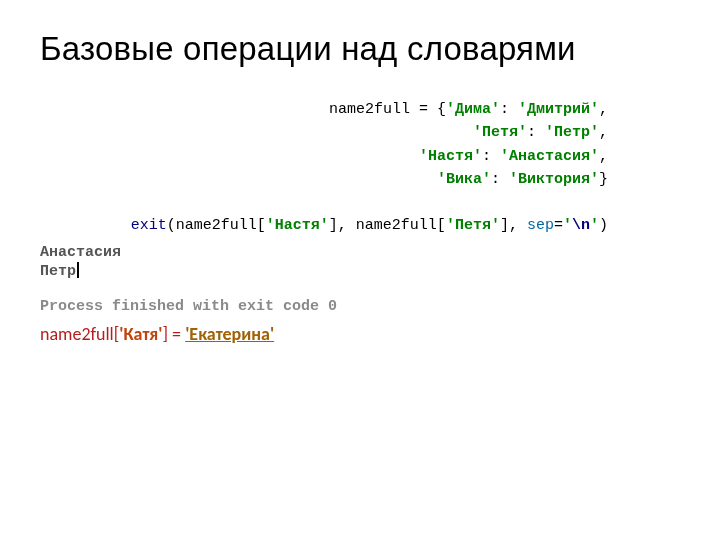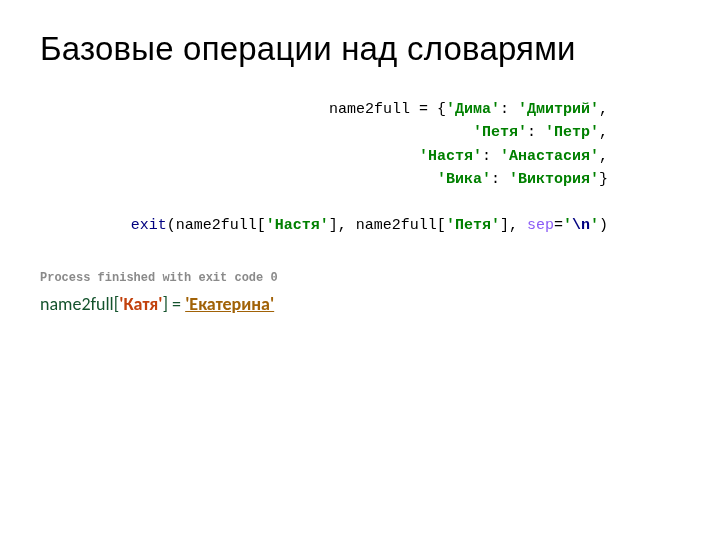--- a/index.html
+++ b/index.html
@@ -28,66 +28,70 @@
     font-family: "Courier New", Courier, monospace;
     font-size: 15px;
     line-height: 1.55;
     white-space: pre;
     color: #000;
     text-align: right;
   }
   .kw   { color: #000080; }   
   .str  { color: #008000; font-weight: bold; }
   .esc  { color: #000080; font-weight: bold; }
-  .arg  { color: #8b5cf6; }
+  .arg  { color: #0369a1; }
   .outline {
     font-family: "Courier New", Courier, monospace;
     font-size: 15px;
     color: #555;
     font-weight: bold;
     display: inline-block;
   }
   .cursor {
     display: inline-block;
     width: 0;
     height: 16px;
     border-right: 2px solid #000;
     vertical-align: -3px;
     margin-left: 1px;
   }
   .proc {
     font-family: "Courier New", Courier, monospace;
-    font-size: 12px;
+    font-size: 15px;
     color: #8a8a8a;
     font-weight: bold;
-    margin-top: 33px;
+    margin-top: 18px;
   }
   .assign {
     font-family: Calibri, Arial, sans-serif;
     font-size: 18px;
     margin-top: 8px;
   }
-  .assign .ident { color: #14532d; }
+  .assign .ident { color: #b91c1c; }
   .assign .key   { color: #c2410c; font-weight: bold; }
   .assign .val   { color: #a16207; font-weight: bold; text-decoration: underline; }
 </style>
 </head>
 <body>
 
 <div class="slide">
 
   <div class="title">Базовые операции над словарями</div>
 
   <div class="code"><span>name2full</span> = {<span class="str">'Дима'</span>: <span class="str">'Дмитрий'</span>,
              <span class="str">'Петя'</span>: <span class="str">'Петр'</span>,
              <span class="str">'Настя'</span>: <span class="str">'Анастасия'</span>,
              <span class="str">'Вика'</span>: <span class="str">'Виктория'</span>}
 
 <span class="kw">exit</span>(<span>name2full</span>[<span class="str">'Настя'</span>], <span>name2full</span>[<span class="str">'Петя'</span>], <span class="arg">sep</span>=<span class="str">'</span><span class="esc">\n</span><span class="str">'</span>)</div>
 
+  <div style="margin-top:4px">
+    <div class="outline">Анастасия</div><br>
+    <span class="outline">Петр</span><span class="cursor"></span>
+  </div>
 
   <div class="proc">Process finished with exit code 0</div>
 
   <div class="assign">
     <span class="ident">name2full[</span><span class="key">'Катя'</span><span class="ident">] = </span><span class="val">'Екатерина'</span>
   </div>
 
 </div>
 
 </body></html>

